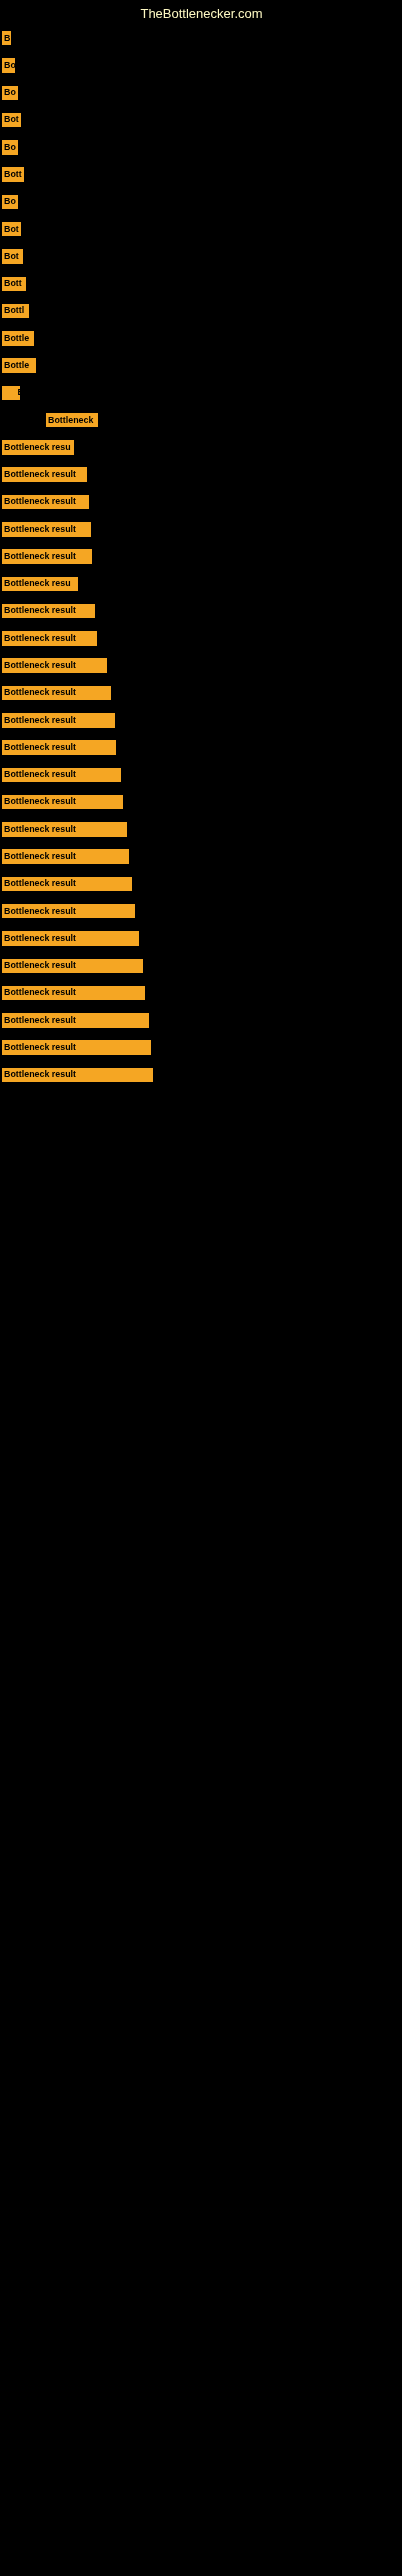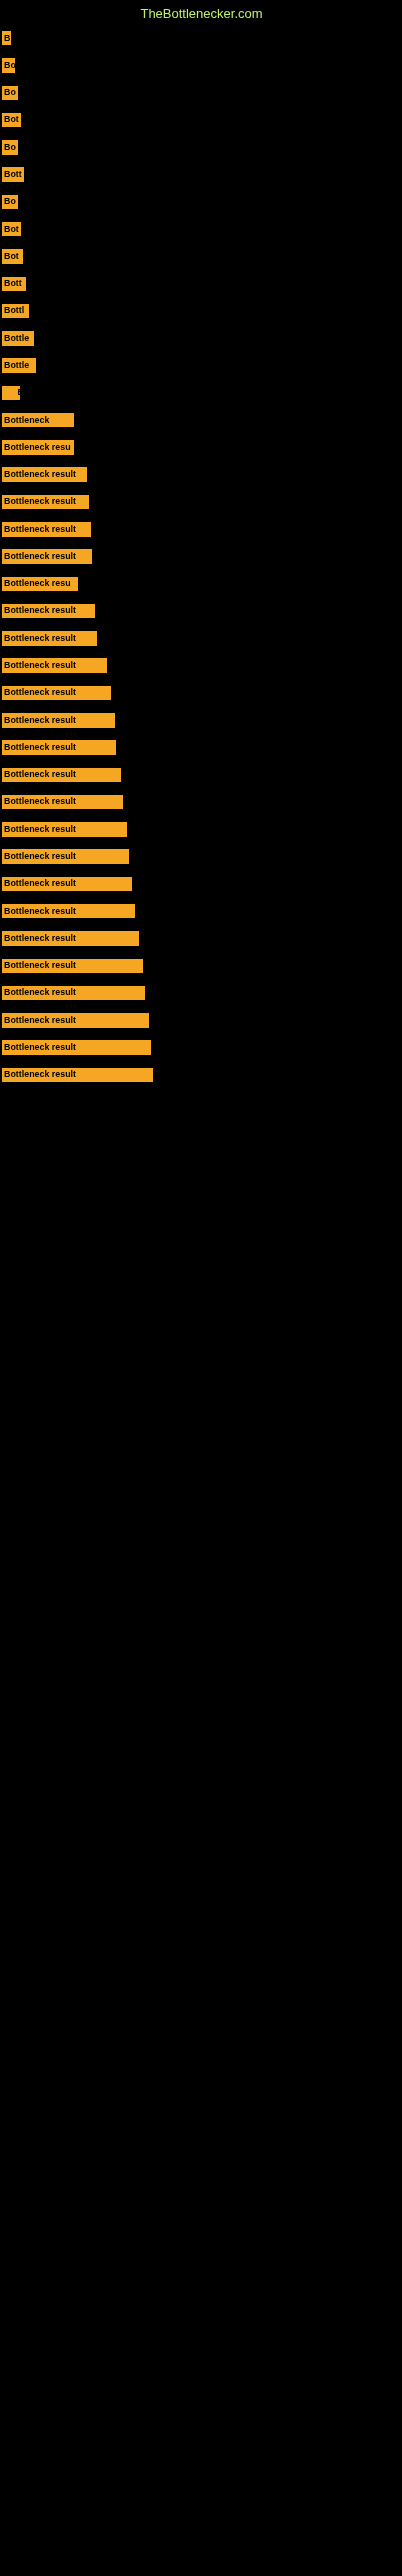--- a/index.html
+++ b/index.html
@@ -8,21 +8,21 @@
       box-sizing: border-box;
     }
     body {
       background-color: #000000;
       width: 403px;
       min-height: 2576px;
       font-family: Arial, sans-serif;
       position: relative;
     }
     .site-title {
-      color: #bef264;
+      color: #fef9c3;
       font-size: 13px;
       text-align: center;
       padding: 6.4px 0 3.2px 0;
       width: 100%;
     }
     .bar-container {
       display: flex;
       align-items: center;
       margin-bottom: 0px;
       padding: 6.4px 1.6px;
@@ -82,21 +82,21 @@
     <div class="bar-container">
       <span class="bar-label" style="width: 32px;">Bottle</span>
     </div>
     <div class="bar-container">
       <span class="bar-label" style="width: 34px;">Bottle</span>
     </div>
     <div class="bar-container">
       <span class="bar-label" style="width: 15px; padding-left: 16px;">Bottlen</span>
     </div>
     <div class="bar-container">
-      <span class="bar-label" style="width: 72px;">Bottleneck</span>
+      <span class="bar-label" style="width: 52px; margin-left: 44px;">Bottleneck</span>
     </div>
     <div class="bar-container">
       <span class="bar-label" style="width: 72px;">Bottleneck resu</span>
     </div>
     <div class="bar-container">
       <span class="bar-label" style="width: 85px;">Bottleneck result</span>
     </div>
     <div class="bar-container">
       <span class="bar-label" style="width: 87px;">Bottleneck result</span>
     </div>

